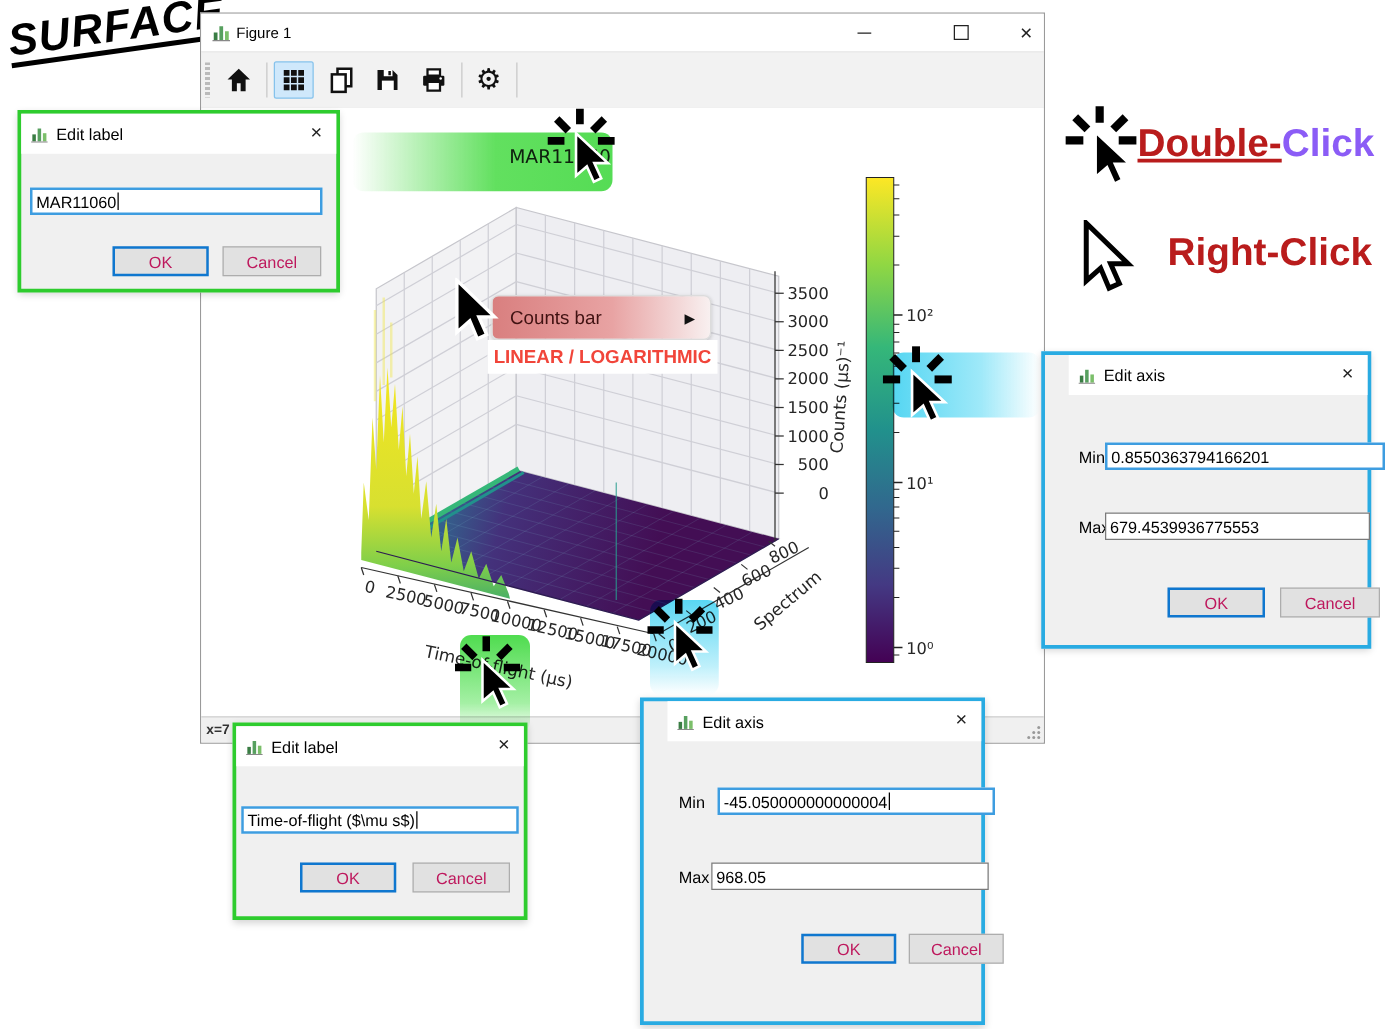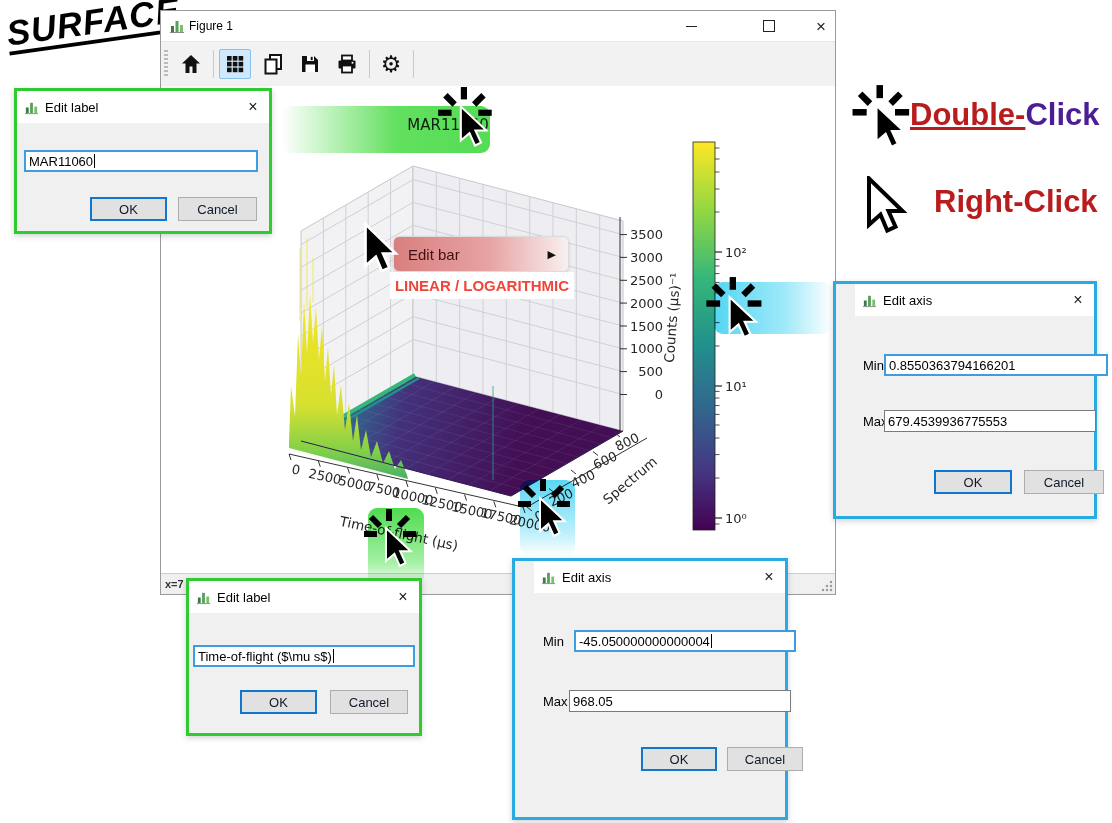--- a/index.html
+++ b/index.html
@@ -50,21 +50,21 @@
   .dlg-blue{border:3px solid #29abe2;padding-left:19px;}
   .dlg-title{height:32px;background:#fff;display:flex;align-items:center;padding:0 0 0 7px;}
   .dlg-title .dtxt{font-size:13px;color:#000;margin-left:6px;}
   .dlg-close{margin-left:auto;width:32px;text-align:center;font-size:16px;color:#222;}
   .dlg-body{position:relative;width:100%;}
   .tinput{position:absolute;height:22px;background:#fff;border:1px solid #7a7a7a;box-sizing:border-box;
     font-size:13px;color:#000;display:flex;align-items:center;padding-left:3px;white-space:nowrap;overflow:hidden;}
   .tinput.focus{border:2px solid #3e9de0;}
   .caret{display:inline-block;width:1px;height:14px;background:#000;margin-left:1px;}
   .btn{position:absolute;height:24px;background:#e1e1e1;border:1px solid #adadad;box-sizing:border-box;
-    font-size:13px;color:#0f172a;display:flex;align-items:center;justify-content:center;
+    font-size:13px;color:#be185d;display:flex;align-items:center;justify-content:center;
     font-family:"Liberation Sans",sans-serif;}
   .btn.default{border:2px solid #0f77cf;}
   .flabel{position:absolute;font-size:13px;color:#000;}
   
   text{font-family:"DejaVu Sans",sans-serif;fill:#262626;}
 </style>
 </head>
 <body>
 
 <div class="abs" id="logo">SURFACE</div>
@@ -394,21 +394,21 @@
     </svg>
   </div>
 </div>
 
 <div class="abs hl" style="left:282px;top:106px;width:208px;height:47px;background:linear-gradient(90deg,rgba(120,232,120,0) 0%,#62e05f 55%,#55dc55 100%)"></div>
 <div class="abs hl" style="left:714px;top:282px;width:118px;height:52px;background:linear-gradient(90deg,#55d6f2 0%,#9fe9f9 60%,rgba(255,255,255,0) 100%)"></div>
 <div class="abs hl" style="left:520px;top:480px;width:55px;height:76px;background:linear-gradient(180deg,#59d7f3 0%,#bff0fb 70%,rgba(255,255,255,0) 100%)"></div>
 <div class="abs hl" style="left:368px;top:508px;width:56px;height:78px;background:linear-gradient(180deg,#4fdc4f 0%,#a5f0a5 70%,rgba(255,255,255,0) 100%)"></div>
 
 <div class="abs" id="ctx-menu">
-  <span class="mi-label">Edit bar</span>
+  <span class="mi-label">Counts bar</span>
   <span class="mi-arrow">▶</span>
 </div>
 <div class="abs" id="ctx-hint">
   <span>LINEAR / LOGARITHMIC</span>
 </div>
 
 <svg class="abs cursor" style="left:436px;top:86px" width="62" height="70">
     <use href="#cur-dbl"></use>
   </svg>
 <svg class="abs cursor" style="left:704px;top:276px" width="64" height="72">
@@ -421,21 +421,21 @@
     <use href="#cur-dbl"></use>
   </svg>
 <svg class="abs cursor" style="left:356px;top:222px" width="46" height="54">
     <use href="#cur-arrow-f"></use>
   </svg>
 
 <svg class="abs" style="left:850px;top:84px" width="66" height="74">
     <use href="#cur-dbl"></use>
   </svg>
 <div class="abs legend-text" style="left:910px;top:97px">
-  <span id="dc1" style="color: #b91c1c; text-decoration: underline;">Double-</span><span id="dc2" style="color: #4c1d95;">Click</span>
+  <span id="dc1" style="color: #b91c1c; text-decoration: underline;">Double-</span><span id="dc2" style="color: #8b5cf6;">Click</span>
 </div>
 <svg class="abs" style="left:858px;top:176px" width="52" height="60">
     <use href="#cur-arrow-o"></use>
   </svg>
 <div class="abs legend-text" id="rc" style="left: 934px; top: 184px; color: #b91c1c;">Right-Click</div>
 
 <div class="abs dialog dlg-green" style="left:14px;top:88px;width:258px;height:146px">
   <div class="dlg-title">
     <svg width="15" height="15">
         <use href="#mpl-icon"></use>

